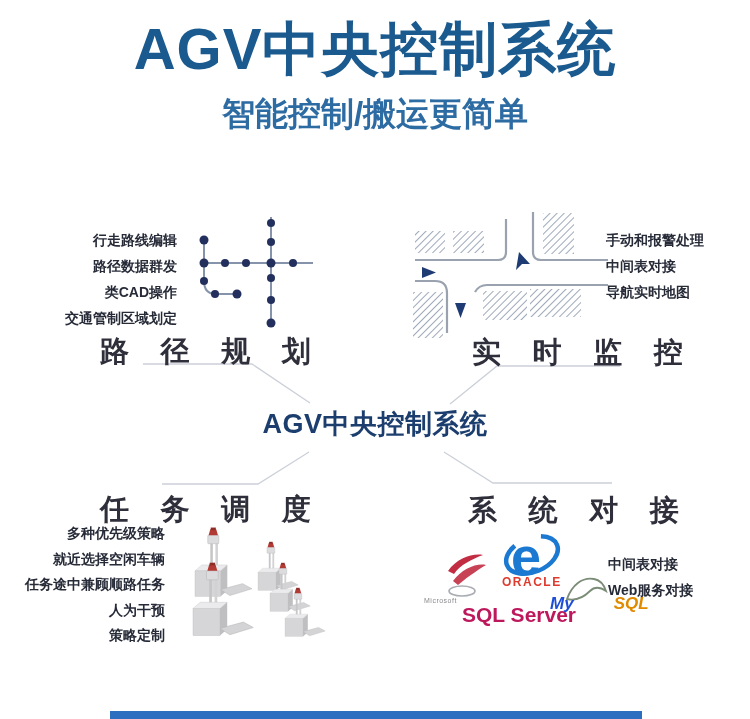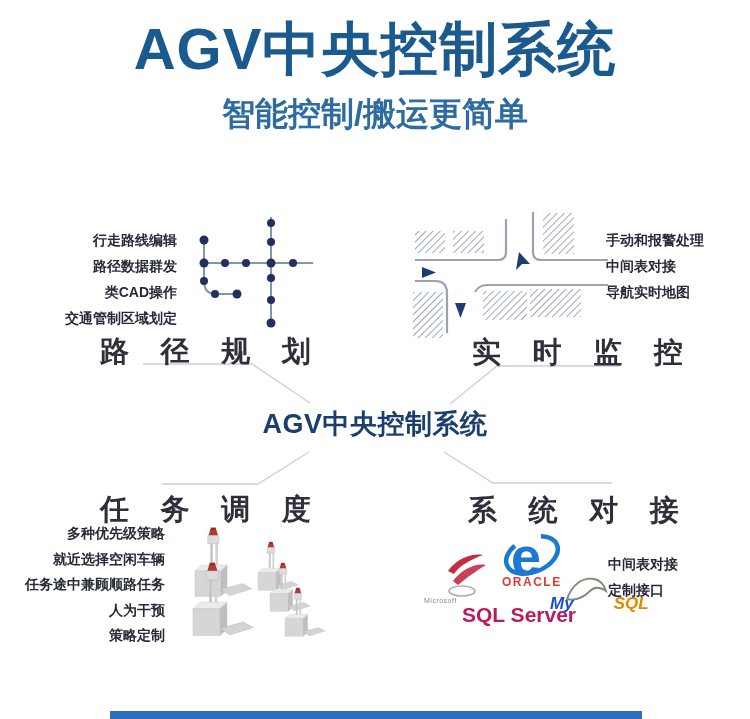--- a/index.html
+++ b/index.html
@@ -203,16 +203,16 @@
 
   <svg class="abs dolphin-wrap" viewBox="0 0 44 32" aria-hidden="true">
     <path d="M3,26 C8,12 18,4 30,6 C36,7 40,12 42,18 C36,14 30,14 26,18 C20,24 12,28 3,26 Z" fill="none" stroke="#7b8c77" stroke-width="1.8"></path>
   </svg>
 
   <div class="abs mysql-word"><span class="mysql-my">My</span><span class="mysql-sql">SQL</span></div>
 </div>
 
 <div class="abs bullets align-l br-bullets">
   <div>中间表对接</div>
-  <div>定制接口</div>
+  <div>Web服务对接</div>
 </div>
 
 <div class="abs bottom-bar"></div>
 
 </body></html>

